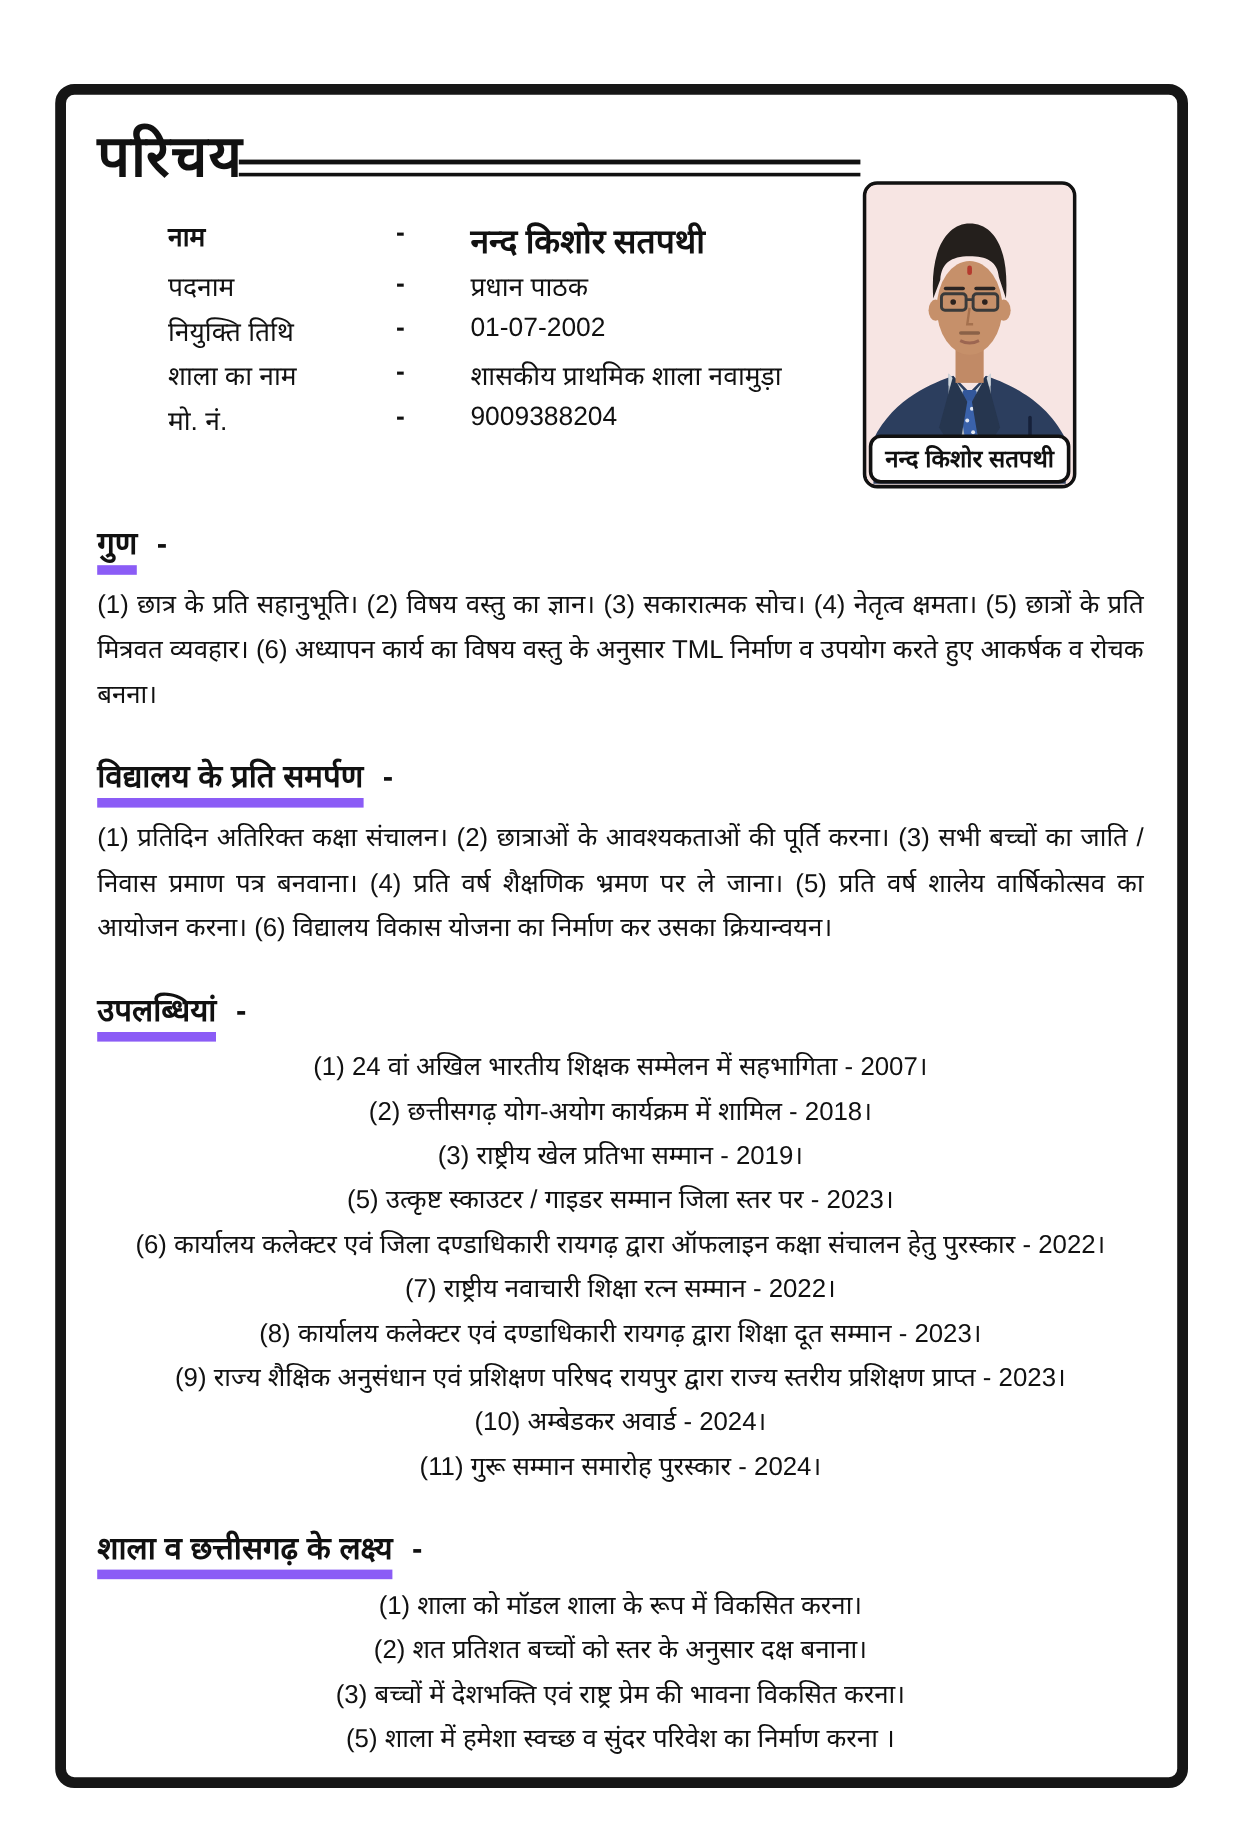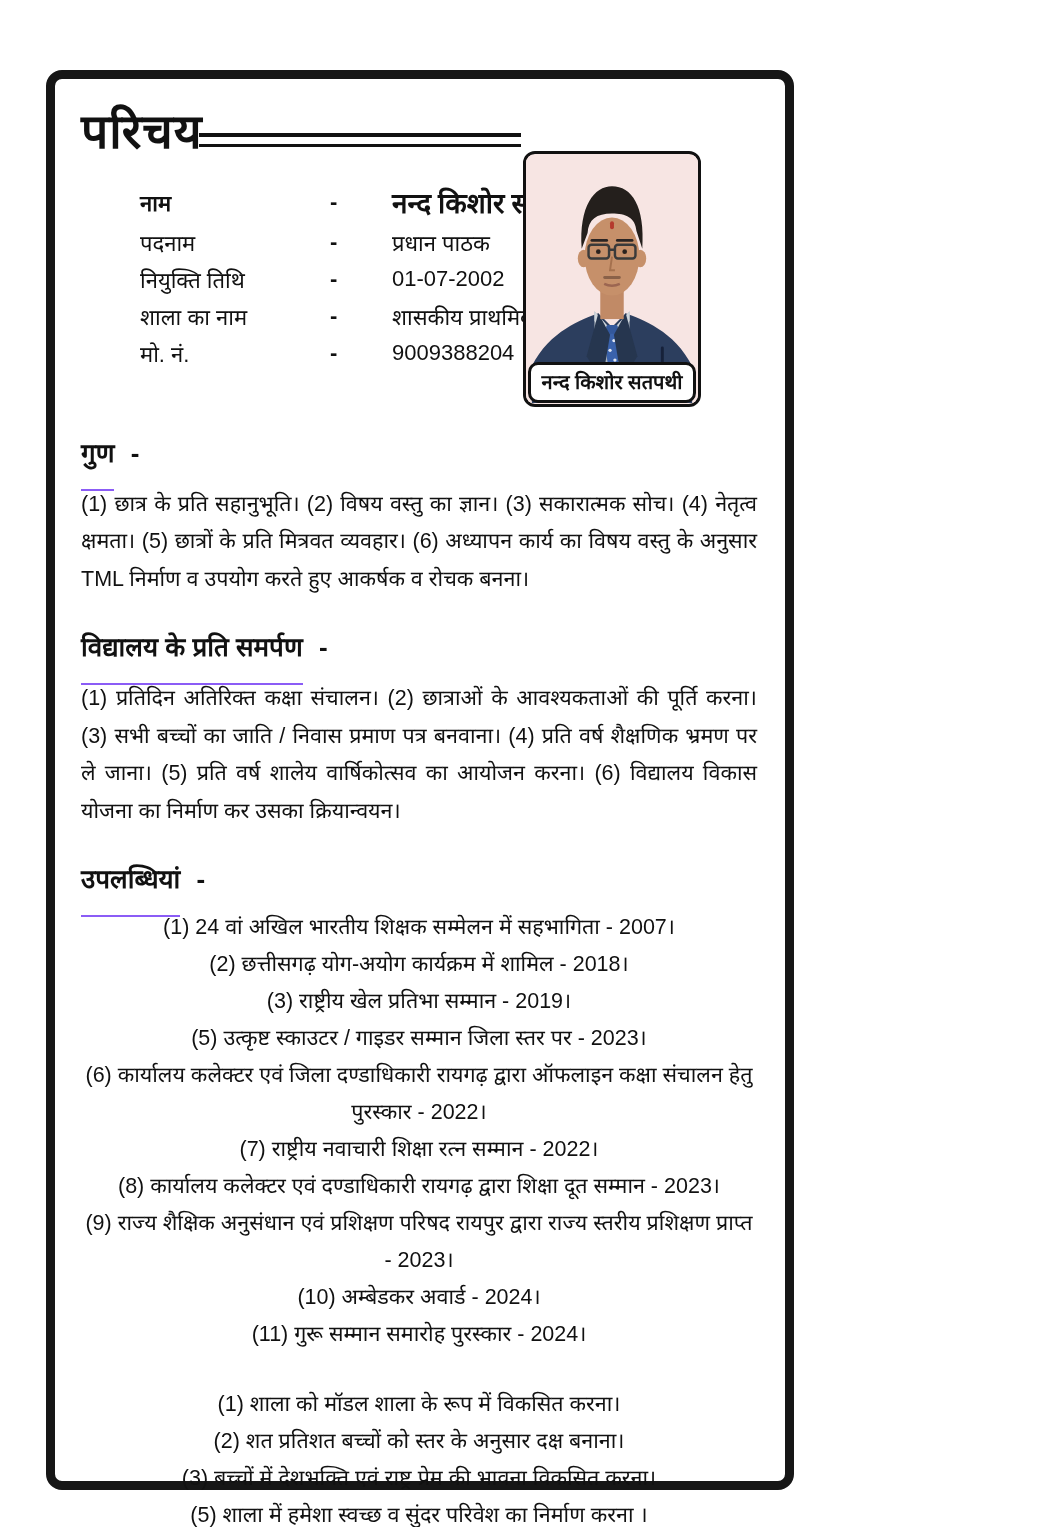--- a/index.html
+++ b/index.html
@@ -4,39 +4,39 @@
 <style>
   * { box-sizing: border-box; }
   html,body { margin:0; padding:0; background:#ffffff; }
   body {
     width:1045px; height:1527px; position:relative;
     font-family:"Liberation Sans","DejaVu Sans",sans-serif;
     color:#111;
   }
   .sheet {
     position:absolute; left:46px; top:70px;
-    width:748px; height:1420px;
+    width:944px; height:1420px;
     border:9px solid #161616; border-radius:16px;
     background:#fff;
     padding:14px 28px 0 26px;
   }
   
   header { position:relative; min-height:308px; }
   .title-row { display:flex; align-items:flex-end; margin:14px 236px 0 0; }
   h1 {
     margin:0; font-size:48px; line-height:1.05; font-weight:700;
     font-family:"Liberation Serif","DejaVu Serif",serif;
     letter-spacing:1px; white-space:nowrap;
   }
   .rule {
     flex:1; height:14px; margin:0 0 10px -4px;
     border-top:4px solid #111; border-bottom:3px solid #111;
   }
   .info-table { margin:24px 0 0 59px; }
-  .info-row { display:flex; align-items:center; height:37px; font-size:22px; }
+  .info-row { display:flex; align-items:flex-start; height:37px; font-size:22px; }
   .info-row:first-of-type { height:42px; }
   .info-row:first-of-type .info-label { font-weight:700; }
   .info-row:first-of-type .info-value {
     font-weight:700; font-size:28px;
     font-family:"Liberation Serif","DejaVu Serif",serif;
   }
   .info-label { width:190px; }
   .info-sep { width:62px; font-weight:700; }
   .info-value { flex:1; }
   
@@ -50,21 +50,21 @@
   .photo-caption {
     position:absolute; left:2px; right:2px; bottom:1px;
     background:#fff; border:3px solid #111; border-radius:10px;
     font-size:20px; font-weight:700; text-align:center;
     padding:3px 0 5px; white-space:nowrap;
   }
   
   section { margin-top:33px; }
   section:first-of-type { margin-top:22px; }
   h2 { margin:0; font-size:26px; font-weight:700; line-height:1.3; }
-  h2 .hd { border-bottom:2px solid #8b5cf6; padding-bottom:21px; }
+  h2 .hd { border-bottom:8px solid #8b5cf6; padding-bottom:3px; }
   h2 .dash { margin-left:9px; }
   .para {
     margin:15px 0 0; font-size:21.5px; line-height:37.5px;
     text-align:justify;
   }
   ul { margin:12px 0 0; padding:0; list-style:none;text-align:center; }
   li { font-size:21.5px; line-height:37px; }
 </style>
 </head>
 <body>
@@ -199,20 +199,24 @@
 
         <li>(9) राज्य शैक्षिक अनुसंधान एवं प्रशिक्षण परिषद रायपुर द्वारा राज्य स्तरीय प्रशिक्षण प्राप्त - 2023।</li>
 
         <li>(10) अम्बेडकर अवार्ड - 2024।</li>
 
         <li>(11) गुरू सम्मान समारोह पुरस्कार - 2024।</li>
       </ul>
   </section>
 
   <section>
+    <h2>
+      <span class="hd">शाला व छत्तीसगढ़ के लक्ष्य</span>
+      <span class="dash">-</span>
+    </h2>
     <ul>
 
         <li>(1) शाला को मॉडल शाला के रूप में विकसित करना।</li>
 
         <li>(2) शत प्रतिशत बच्चों को स्तर के अनुसार दक्ष बनाना।</li>
 
         <li>(3) बच्चों में देशभक्ति एवं राष्ट्र प्रेम की भावना विकसित करना।</li>
 
 
         <li>(5) शाला में हमेशा स्वच्छ व सुंदर परिवेश का निर्माण करना ।</li>

